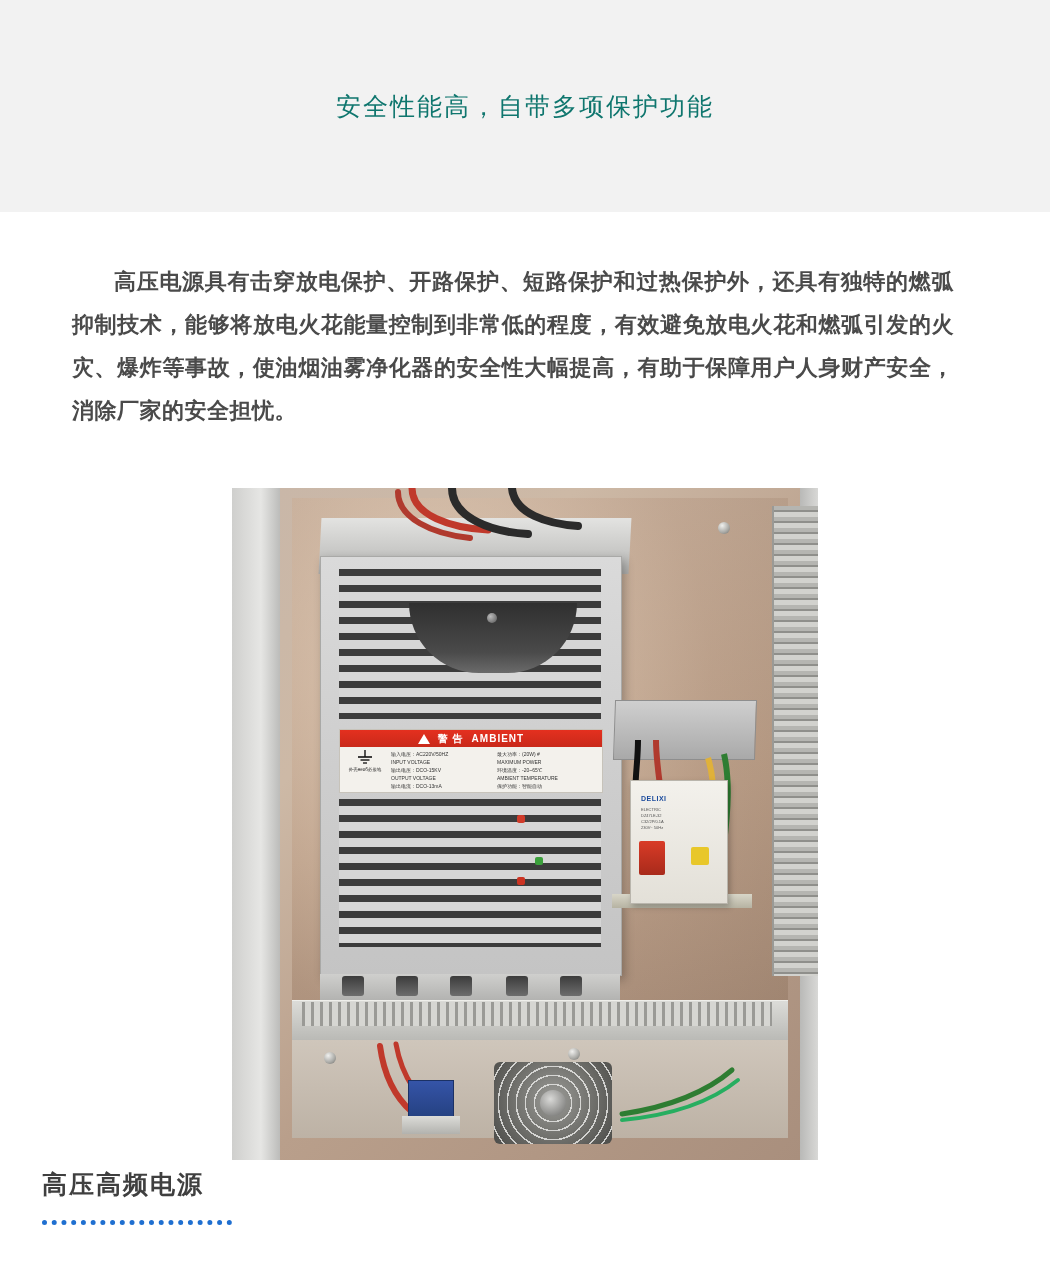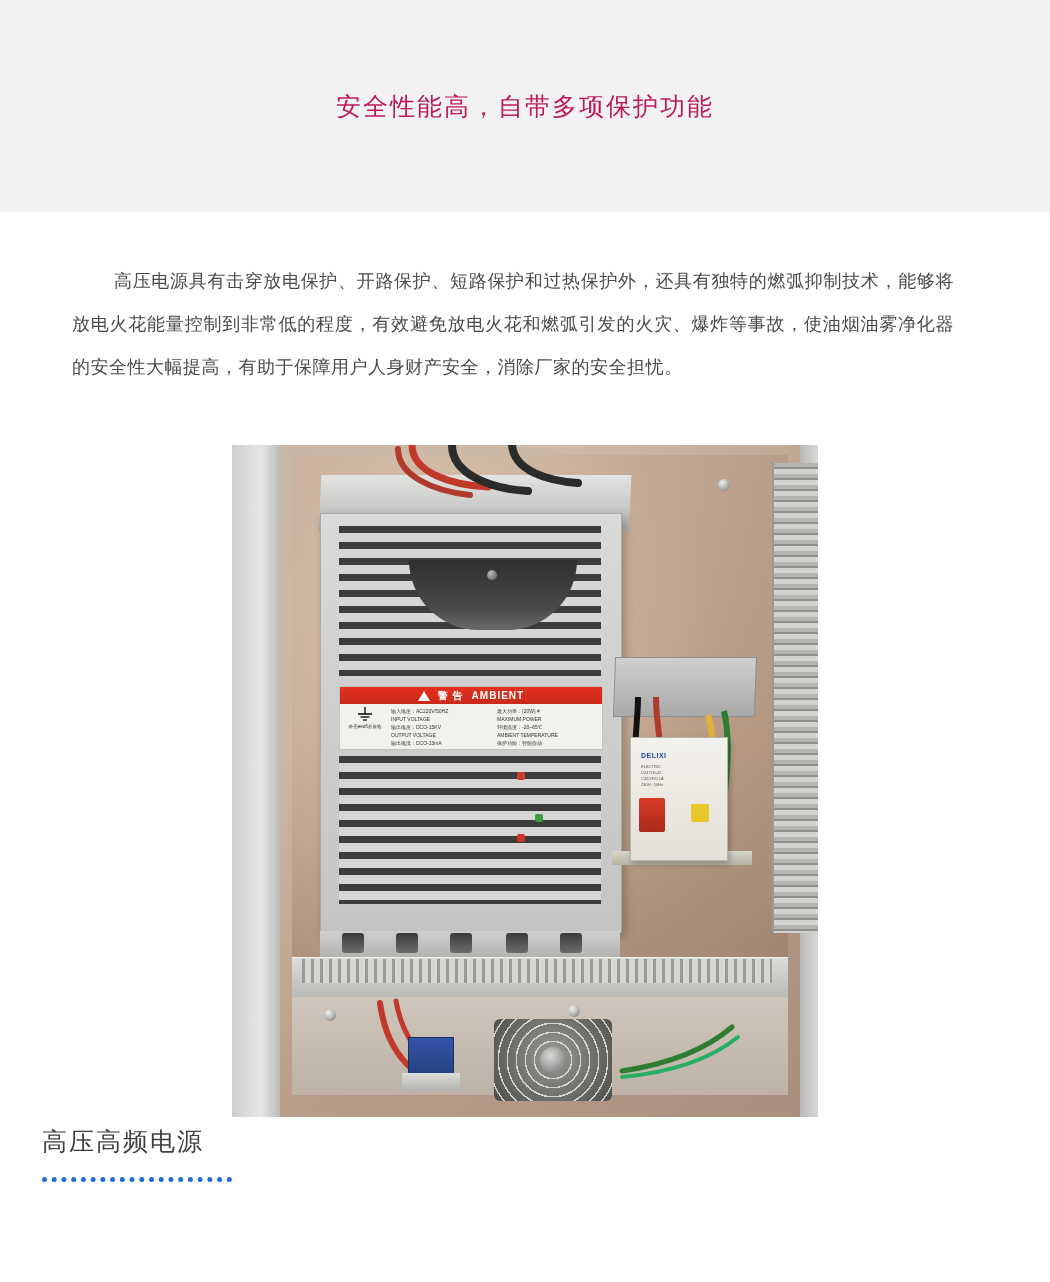--- a/index.html
+++ b/index.html
@@ -30,37 +30,38 @@
   .header-title {
     font-size: 42px;
     color: #555;
     letter-spacing: 4px;
     font-weight: normal;
     margin: 0 0 22px 0;
     line-height: 1.1;
   }
   .header-subtitle {
     font-size: 25px;
-    color: #be185d;
+    color: #0f766e;
     letter-spacing: 2px;
     margin: 13px;
     line-height: 1.2;
     text-align: center;
   }
 
   
   .intro {
     box-sizing: border-box;
     padding: 48px 96px 0 72px;
-    font-size: 18px;
+    font-size: 22px;
     line-height: 43px;
     color: #4a4a4a;
     letter-spacing: 0.5px;
     text-align: justify;
     text-indent: 42px;
+    font-weight: bold;
   }
 
   
   .figure {
     position: relative;
     width: 904px;
     height: 760px;
     margin-top: 26px;
   }
 
@@ -360,20 +361,21 @@
     background: radial-gradient(circle at 35% 30%, #f0f0ee 0%, #a9a9a5 60%, #6e6e6a 100%);
   }
 
   
   .callout {
     position: absolute;
     font-size: 25px;
     color: #3f3f3f;
     letter-spacing: 2px;
     white-space: nowrap;
+    font-weight: bold;
   }
   .leader {
     position: absolute;
     height: 0;
     border-top: 5px dotted #1f6fd0;
   }
 
   .label-hv    { left: 42px;  top: 710px; }
   .leader-hv   { left: 42px;  top: 762px; width: 190px; }
 </style>

